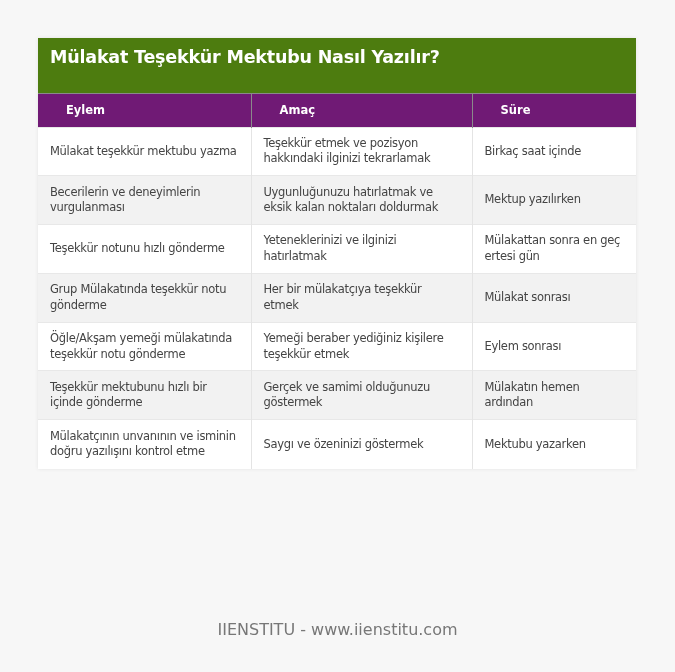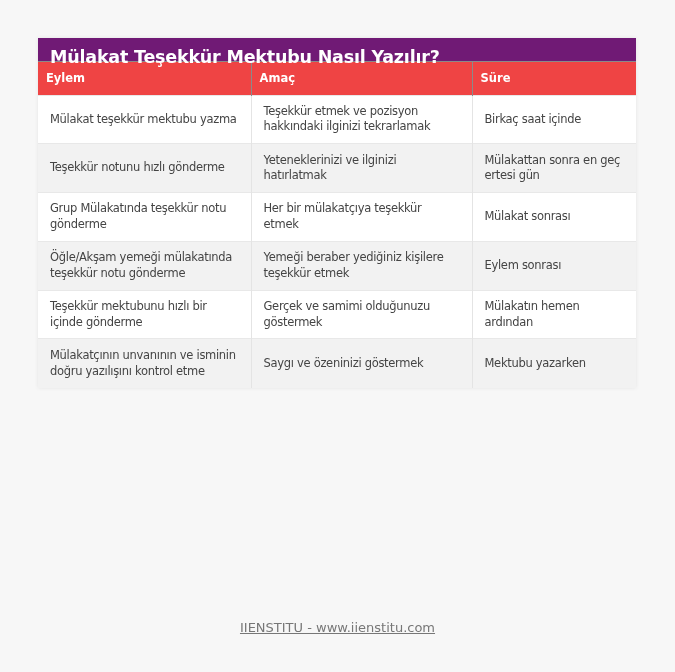--- a/index.html
+++ b/index.html
@@ -13,46 +13,46 @@
     }
     .wrap {
       position: absolute;
       left: 38px;
       top: 38px;
       width: 598px;
       background: #ffffff;
       box-shadow: 0 0 4px rgba(0,0,0,0.08);
     }
     .title-bar {
-      background: #701a75;
+      background: #4d7c0f;
       color: #ffffff;
-      height: 24px;
+      height: 56px;
       box-sizing: border-box;
       padding: 9px 12px 0 12px;
       font-size: 17.5px;
       font-weight: bold;
       letter-spacing: -0.2px;
       border-bottom: 1px solid #8a8a8a;
     }
     table {
       border-collapse: collapse;
       width: 598px;
       table-layout: fixed;
     }
     col.c1 { width: 213px; }
     col.c2 { width: 221px; }
     col.c3 { width: 164px; }
     thead th {
-      background: #ef4444;
+      background: #701a75;
       color: #ffffff;
       text-align: left;
       font-size: 11.5px;
       font-weight: bold;
       height: 33px;
-      padding: 0 8px;
+      padding: 0 28px;
       border-left: 1px solid #8a8a8a;
       box-sizing: border-box;
     }
     thead th:first-child { border-left: none; }
     tbody td {
       font-size: 11.5px;
       color: #444444;
       line-height: 15.5px;
       padding: 0 12px;
       height: 48.8px;
@@ -64,23 +64,22 @@
     }
     tbody td:first-child { border-left: none; }
     tbody tr:nth-child(odd) td { background: #ffffff; }
     tbody tr:nth-child(even) td { background: #f2f2f2; }
     .footer {
       position: absolute;
       top: 620px;
       left: 0;
       width: 675px;
       text-align: center;
-      font-size: 13px;
+      font-size: 16px;
       color: #777777;
-      text-decoration: underline;
     }
   </style>
 </head>
 <body>
 
 <div class="wrap">
   <div class="title-bar">Mülakat Teşekkür Mektubu Nasıl Yazılır?</div>
   <table>
     <colgroup>
         <col class="c1">
@@ -92,20 +91,25 @@
         <th>Eylem</th>
         <th>Amaç</th>
         <th>Süre</th>
       </tr>
     </thead>
     <tbody>
       <tr>
         <td>Mülakat teşekkür mektubu yazma</td>
         <td>Teşekkür etmek ve pozisyon hakkındaki ilginizi tekrarlamak</td>
         <td>Birkaç saat içinde</td>
+      </tr>
+      <tr>
+        <td>Becerilerin ve deneyimlerin vurgulanması</td>
+        <td>Uygunluğunuzu hatırlatmak ve eksik kalan noktaları doldurmak</td>
+        <td>Mektup yazılırken</td>
       </tr>
       <tr>
         <td>Teşekkür notunu hızlı gönderme</td>
         <td>Yeteneklerinizi ve ilginizi hatırlatmak</td>
         <td>Mülakattan sonra en geç ertesi gün</td>
       </tr>
       <tr>
         <td>Grup Mülakatında teşekkür notu gönderme</td>
         <td>Her bir mülakatçıya teşekkür etmek</td>
         <td>Mülakat sonrası</td>

